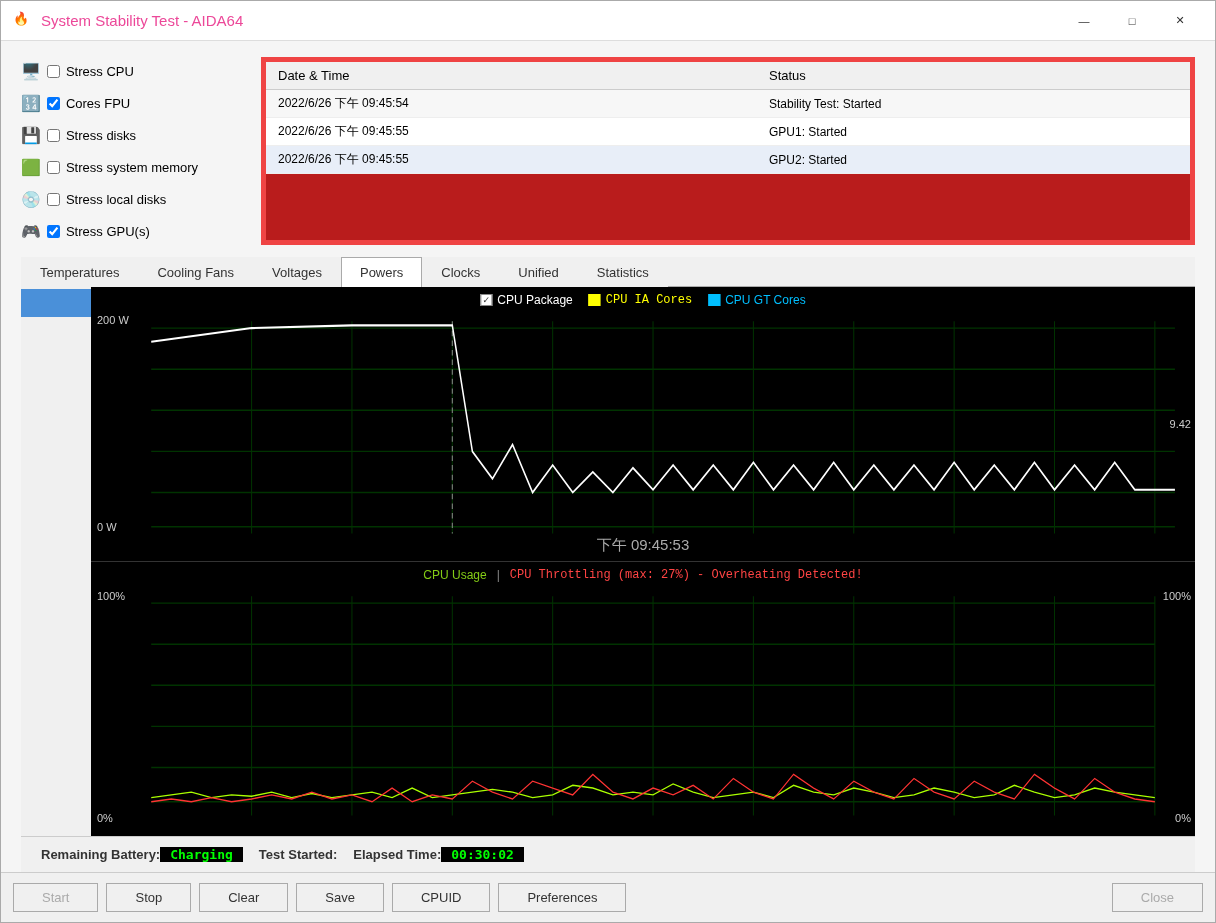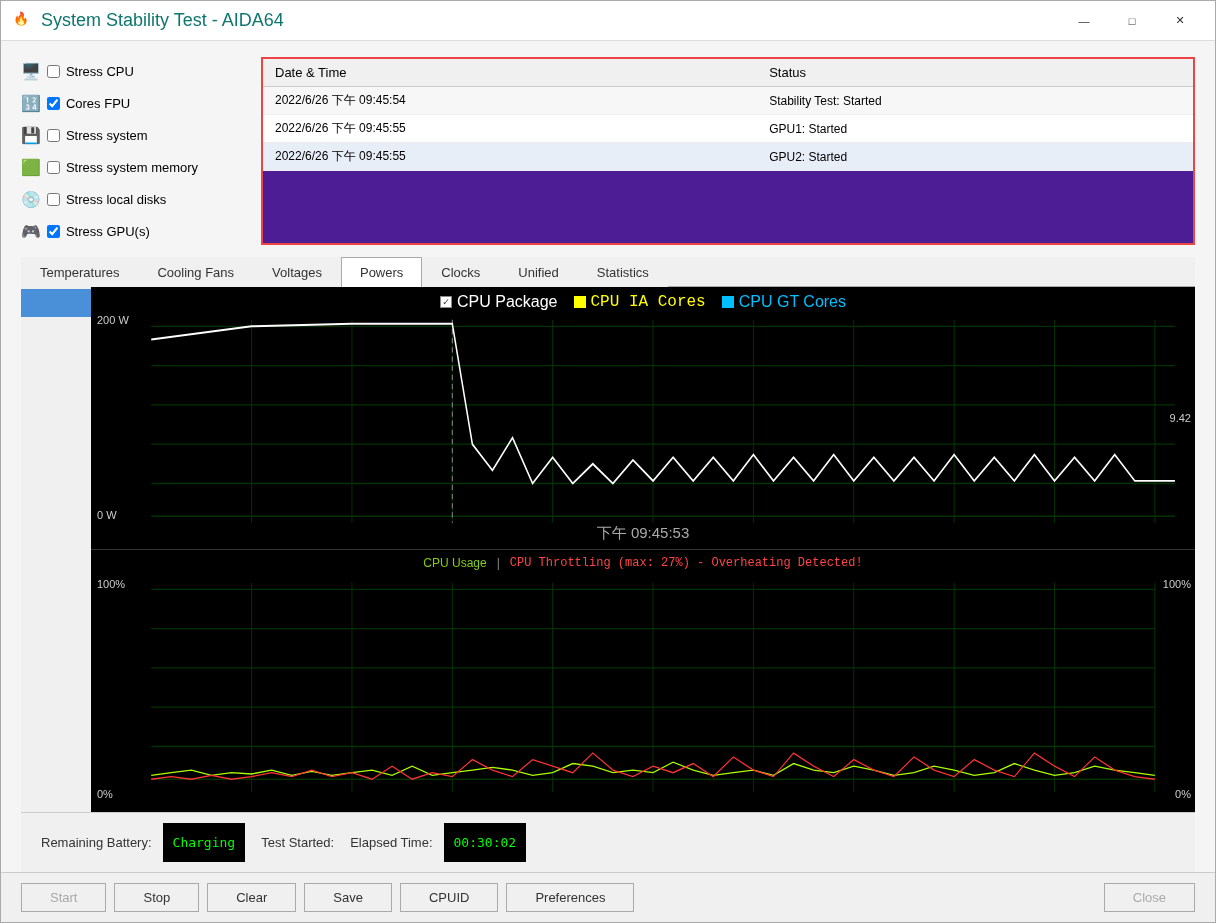--- a/index.html
+++ b/index.html
@@ -30,22 +30,22 @@
       border-bottom: 1px solid #ddd;
       flex-shrink: 0;
     }
     .title-bar-icon {
       width: 20px;
       height: 20px;
       margin-right: 8px;
     }
     .title-bar-text {
       flex: 1;
-      font-size: 18px;
-      color: #0f766e;
+      font-size: 15px;
+      color: #ec4899;
     }
     .title-bar-buttons {
       display: flex;
       gap: 2px;
     }
     .tb-btn {
       width: 46px;
       height: 32px;
       background: transparent;
       border: none;
@@ -80,22 +80,22 @@
     }
     .checkbox-row {
       display: flex;
       align-items: center;
       gap: 6px;
       height: 28px;
     }
 
     .status-table-container {
       flex: 1;
-      border: 2px solid #ef4444;
-      background: #4c1d95;
+      border: 5px solid #ef4444;
+      background: #b91c1c;
     }
     .status-table {
       width: 100%;
       border-collapse: collapse;
     }
     .status-table th {
       background: #f0f0f0;
       text-align: left;
       padding: 6px 12px;
       border-bottom: 1px solid #ccc;
@@ -156,21 +156,21 @@
       transform: translateX(-50%);
       display: flex;
       gap: 16px;
       align-items: center;
       z-index: 10;
     }
     .legend-item {
       display: flex;
       align-items: center;
       gap: 5px;
-      font-size: 16px;
+      font-size: 12px;
       color: white;
     }
     .legend-checkbox {
       width: 12px;
       height: 12px;
       border: 1px solid #888;
       background: #555;
       display: inline-flex;
       align-items: center;
       justify-content: center;
@@ -219,42 +219,42 @@
       background: #f0f0f0;
       border-top: 1px solid #ccc;
       padding: 10px 20px;
       display: flex;
       align-items: center;
       gap: 16px;
       flex-shrink: 0;
     }
     .status-item {
       display: flex;
-      align-items: center;
-      gap: 11px;
+      gap: 0;
+      font-weight: bold;
     }
     .status-label {
       font-size: 13px;
       color: #333;
     }
     .status-value {
       background: #000;
       color: #00ff00;
       font-family: monospace;
       font-size: 13px;
-      padding: 12px 10px;
+      padding: 0 10px;
       min-width: 80px;
       text-align: center;
     }
     .status-value.charging { color: #00ff00; }
 
     .bottom-bar {
       background: #f0f0f0;
       border-top: 1px solid #ccc;
-      padding: 10px 20px;
+      padding: 10px 12px;
       display: flex;
       align-items: center;
       gap: 8px;
       flex-shrink: 0;
     }
     .bottom-btn {
       padding: 6px 28px;
       background: #f0f0f0;
       border: 1px solid #aaa;
       cursor: pointer;
@@ -313,21 +313,21 @@
           <span>Stress CPU</span>
         </div>
         <div class="checkbox-row">
           <span style="font-size:16px;">🔢</span>
           <input type="checkbox" checked="" style="">
           <span>Cores FPU</span>
         </div>
         <div class="checkbox-row">
           <span style="font-size:16px;">💾</span>
           <input type="checkbox" style="">
-          <span>Stress system</span>
+          <span>Stress disks</span>
         </div>
         <div class="checkbox-row">
           <span style="font-size:16px;">🟩</span>
           <input type="checkbox" style="">
           <span>Stress system memory</span>
         </div>
         <div class="checkbox-row">
           <span style="font-size:16px;">💿</span>
           <input type="checkbox" style="">
           <span>Stress local disks</span>

